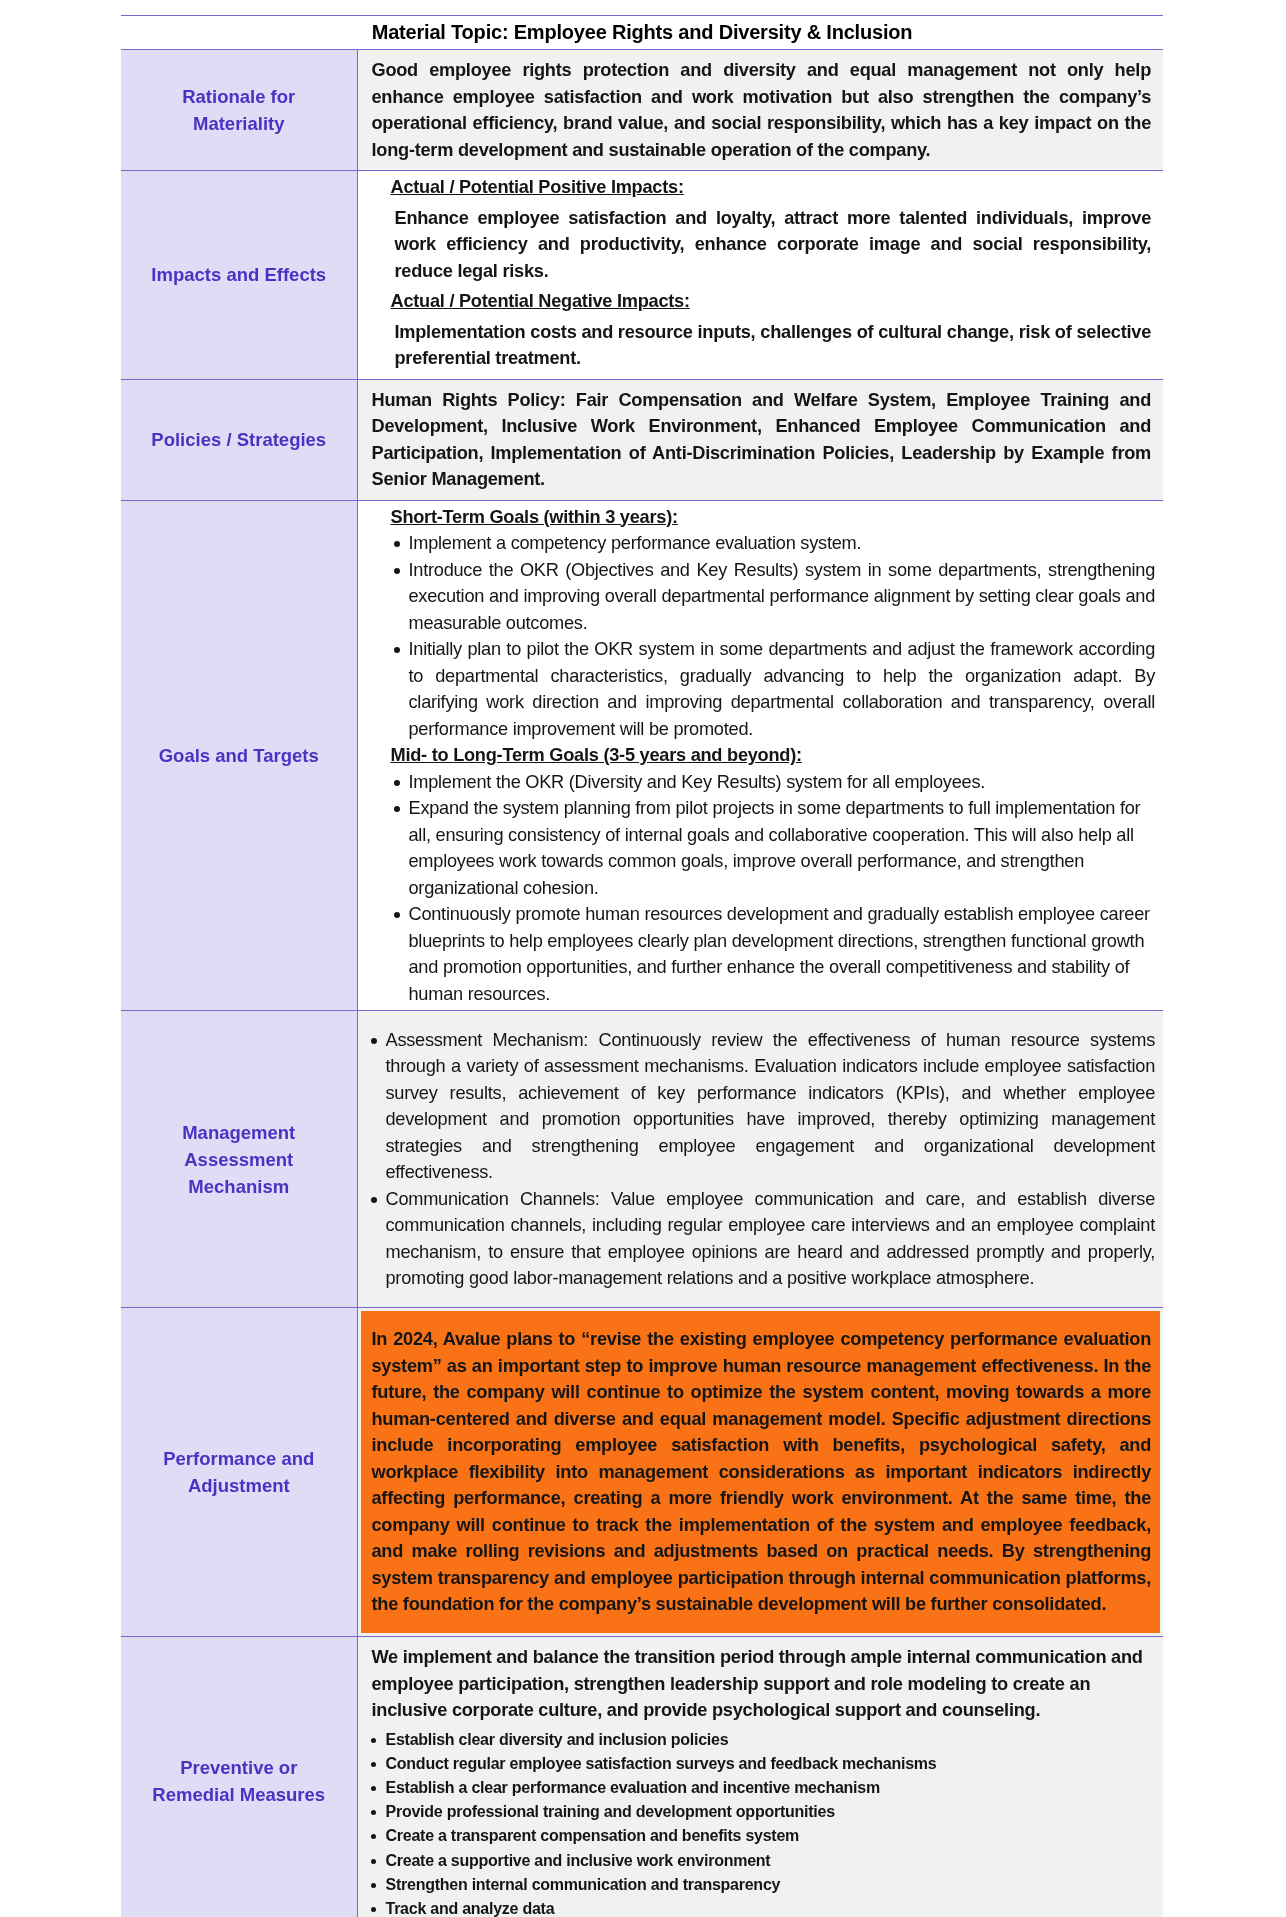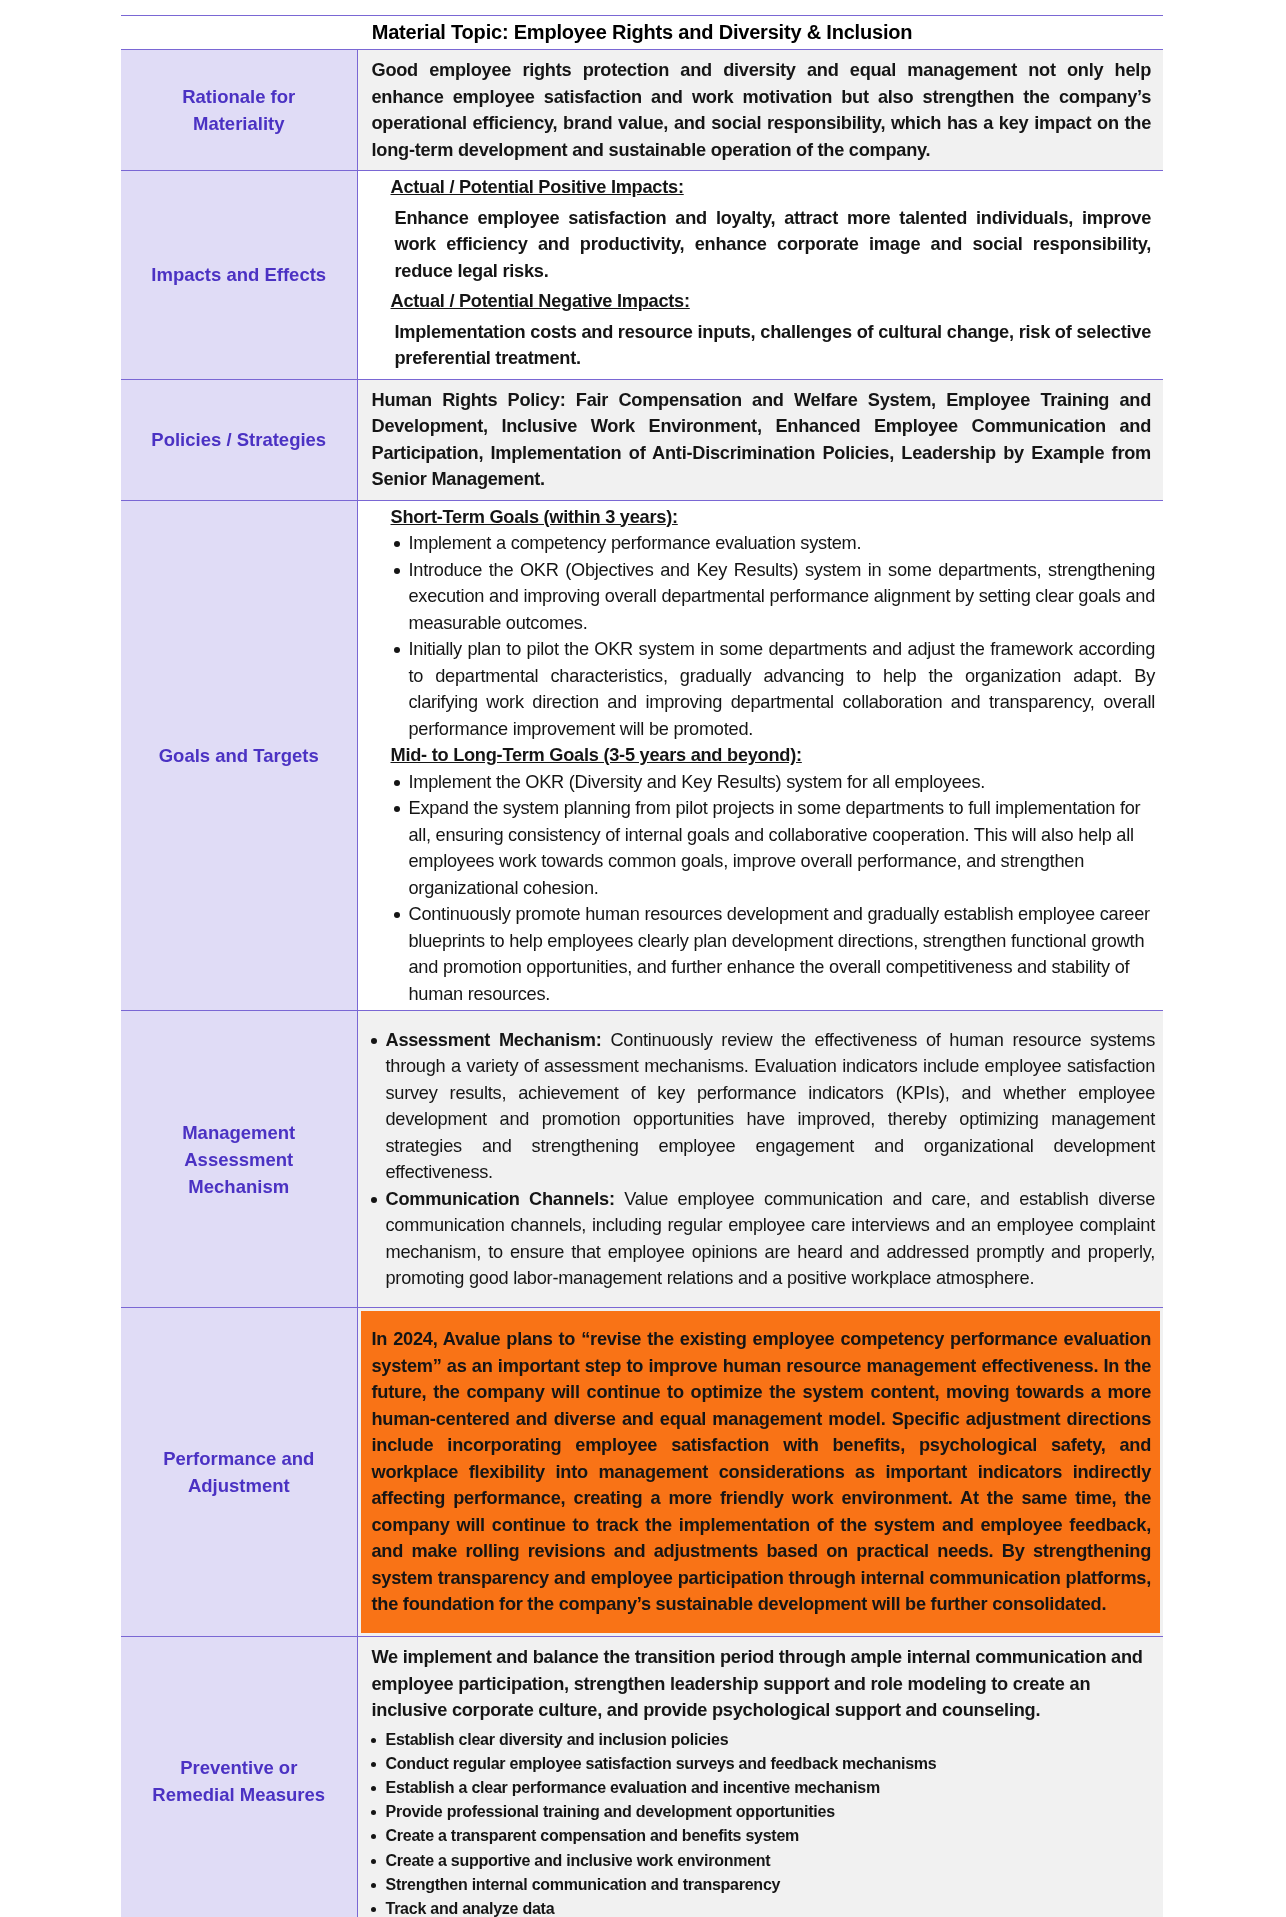--- a/index.html
+++ b/index.html
@@ -97,21 +97,21 @@
     background: #151515;
   }
   ul.bullets.left li { text-align: left; }
   ul.small li {
     font-weight: bold;
     font-size: 16px;
     line-height: 24.2px;
     text-align: left;
   }
   ul.small li::before { top: 10px; width: 5px; height: 5px; }
-  .lead-bold { font-weight: bold; }
+  .lead-bold { font-weight: normal; }
 
   tr.r-rationale { height: 113px; }
   tr.r-impacts { height: 192px; }
   tr.r-policies { height: 113px; }
   tr.r-goals { height: 510px; }
   tr.r-mgmt { height: 297px; }
   tr.r-perf { height: 329px; }
   tr.r-prev { height: 274px; }
   tr.r-perf td { border-top: 1.5px solid #6b3f7d; }
 </style>

